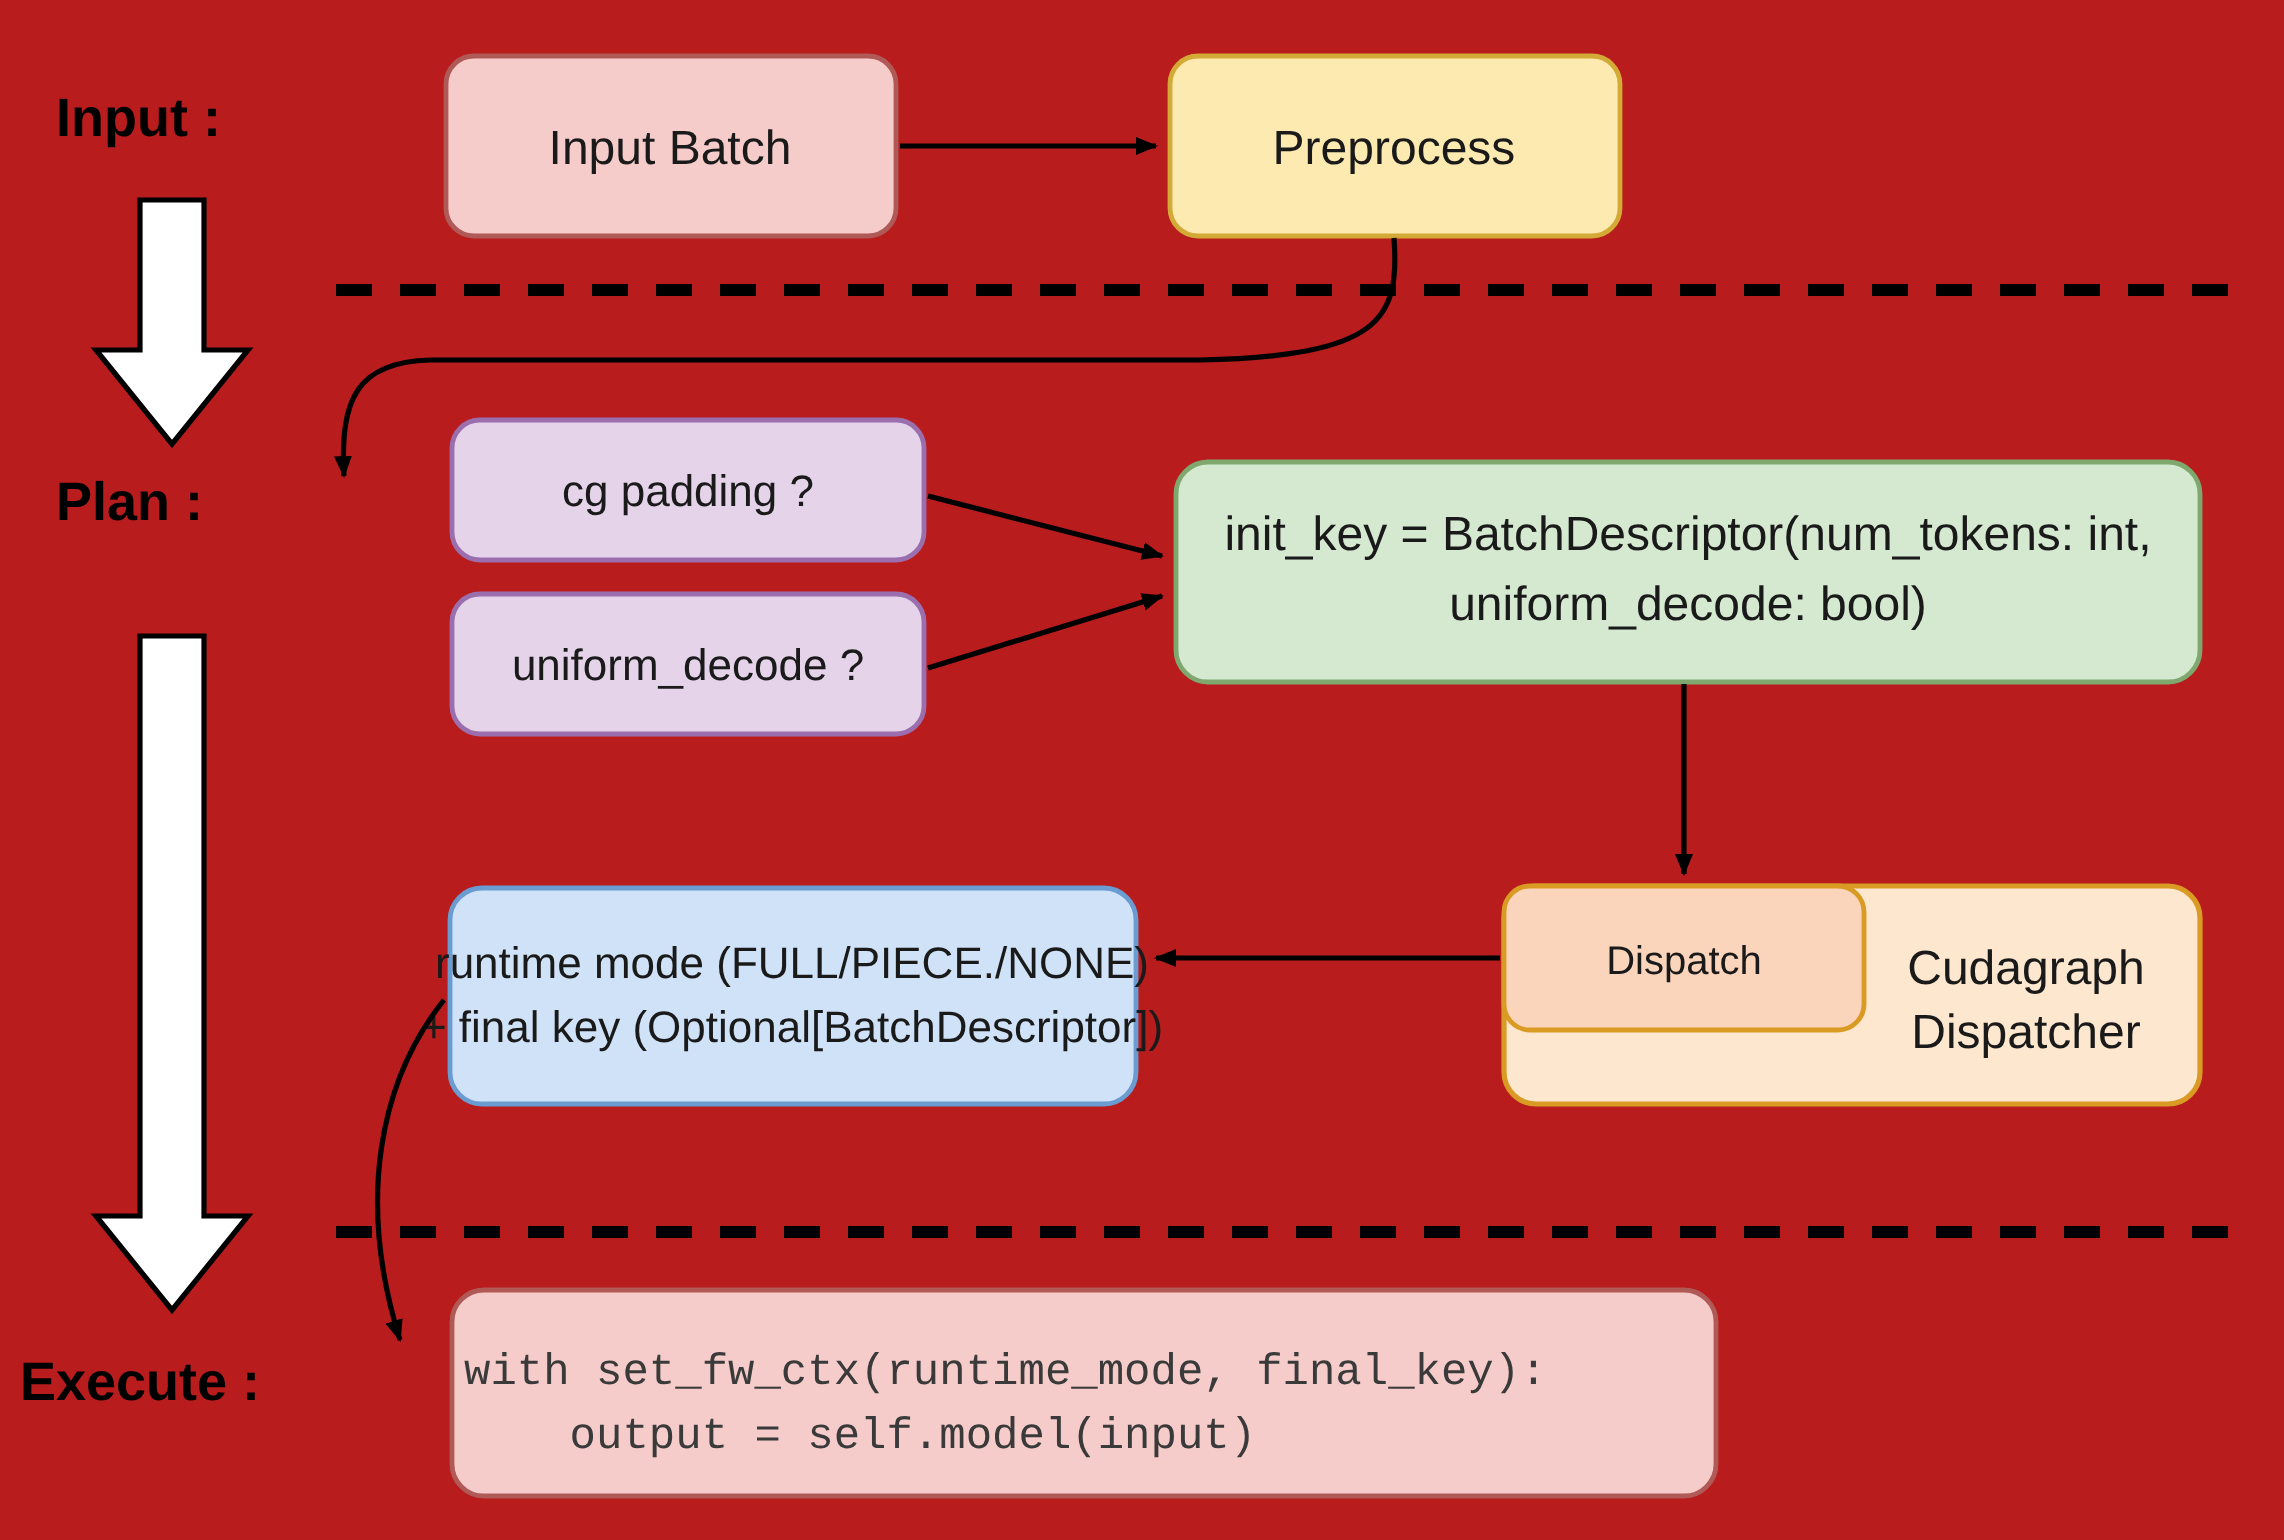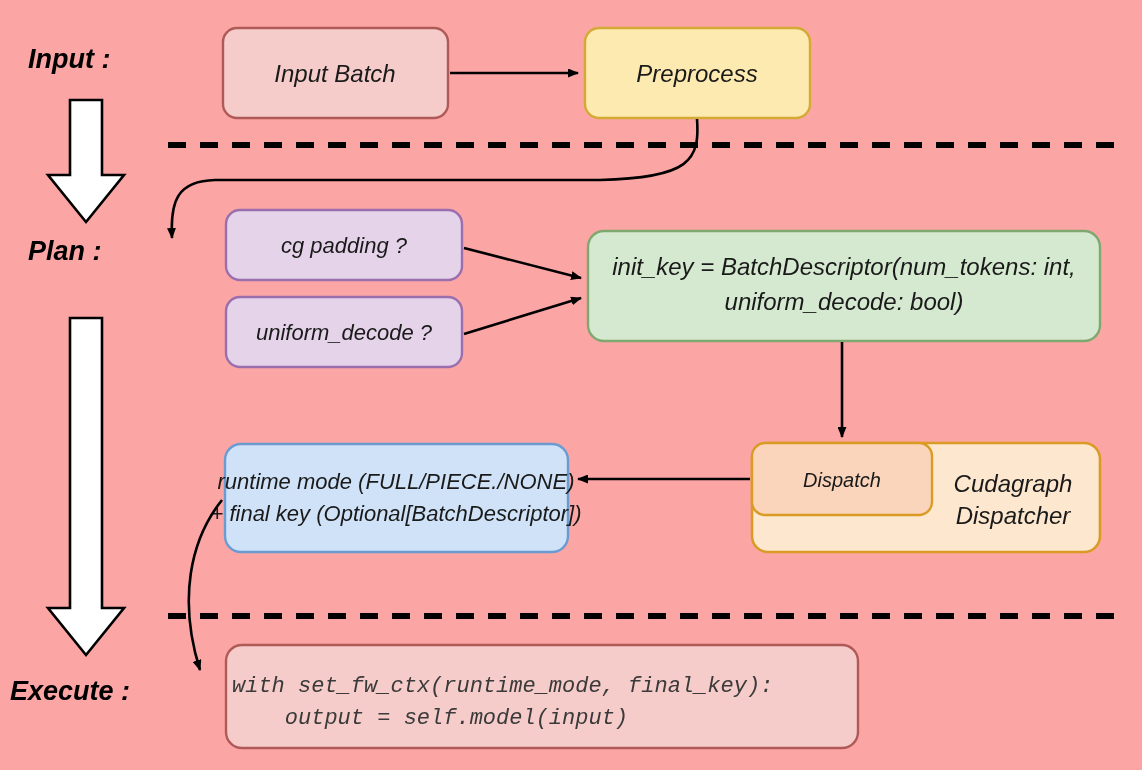--- a/index.html
+++ b/index.html
@@ -4,24 +4,23 @@
 <style>
   html, body {
     margin: 0;
     padding: 0;
     background: #ffffff;
   }
   #canvas {
     position: relative;
     width: 1142px;
     height: 770px;
-    background: #fca5a5;
+    background: #b91c1c;
     font-family: "Liberation Sans", sans-serif;
     overflow: hidden;
-    font-style: italic;
   }
   svg.diagram {
     position: absolute;
     top: 0;
     left: 0;
     width: 1142px;
     height: 770px;
   }
   .stage-label {
     font-family: "Liberation Sans", sans-serif;

